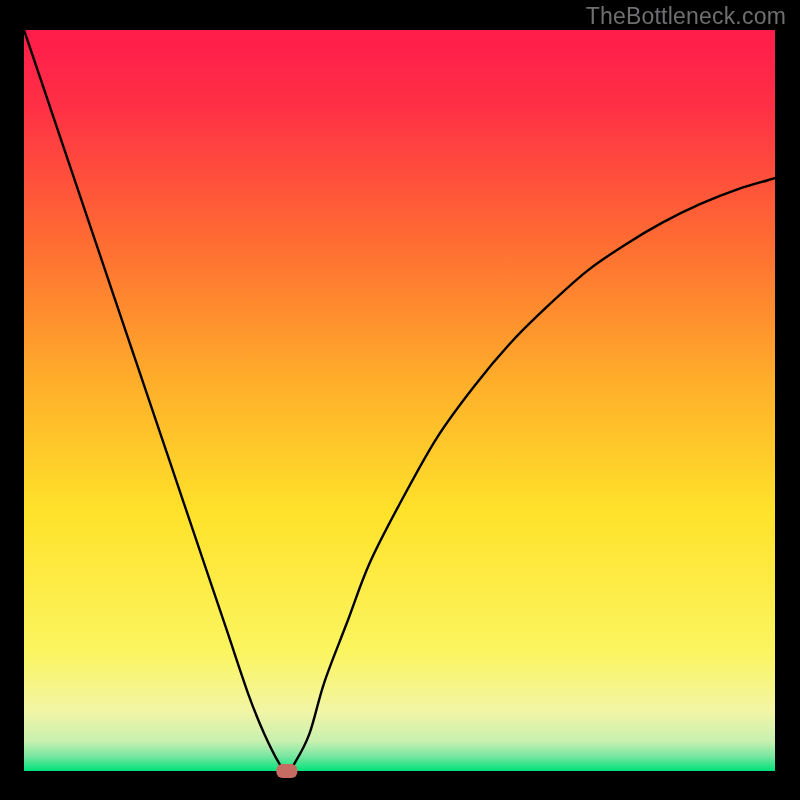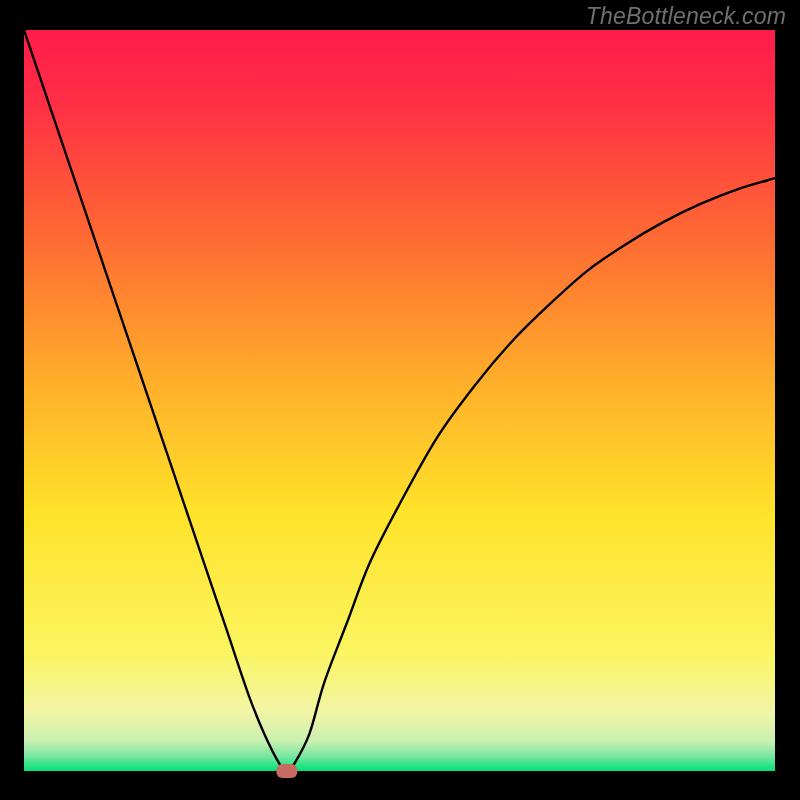--- a/index.html
+++ b/index.html
@@ -8,21 +8,20 @@
     width: 800px;
     height: 800px;
     background: #000;
     overflow: hidden;
   }
   .frame {
     position: relative;
     width: 800px;
     height: 800px;
     background: #000;
-    font-style: italic;
   }
   .watermark {
     position: absolute;
     top: 3px;
     right: 14px;
     font-family: Arial, Helvetica, sans-serif;
     font-size: 23px;
     font-weight: 500;
     color: #6f6f72;
     letter-spacing: 0.2px;

